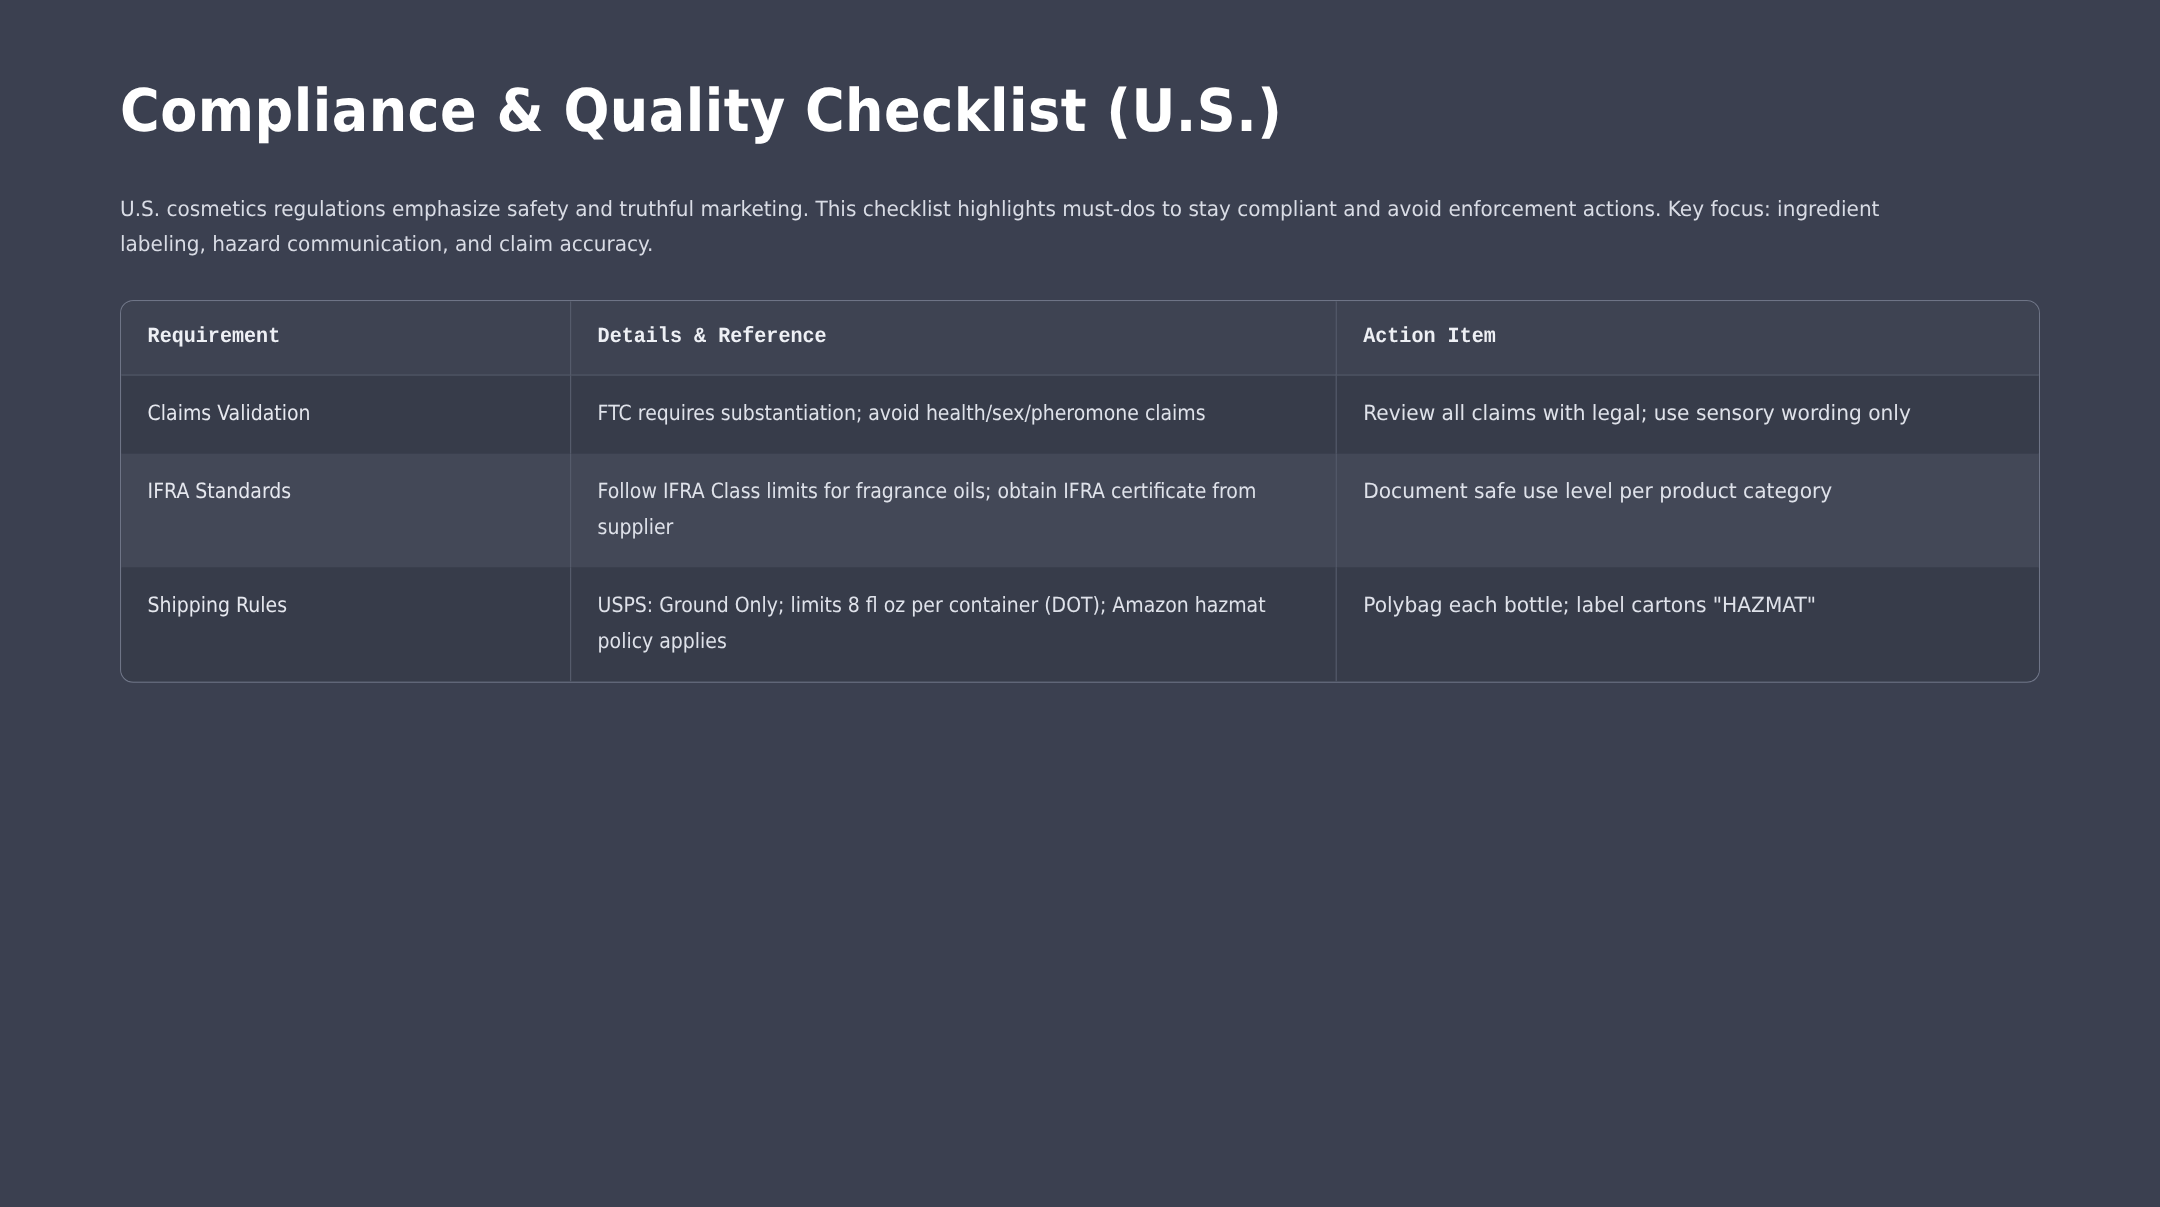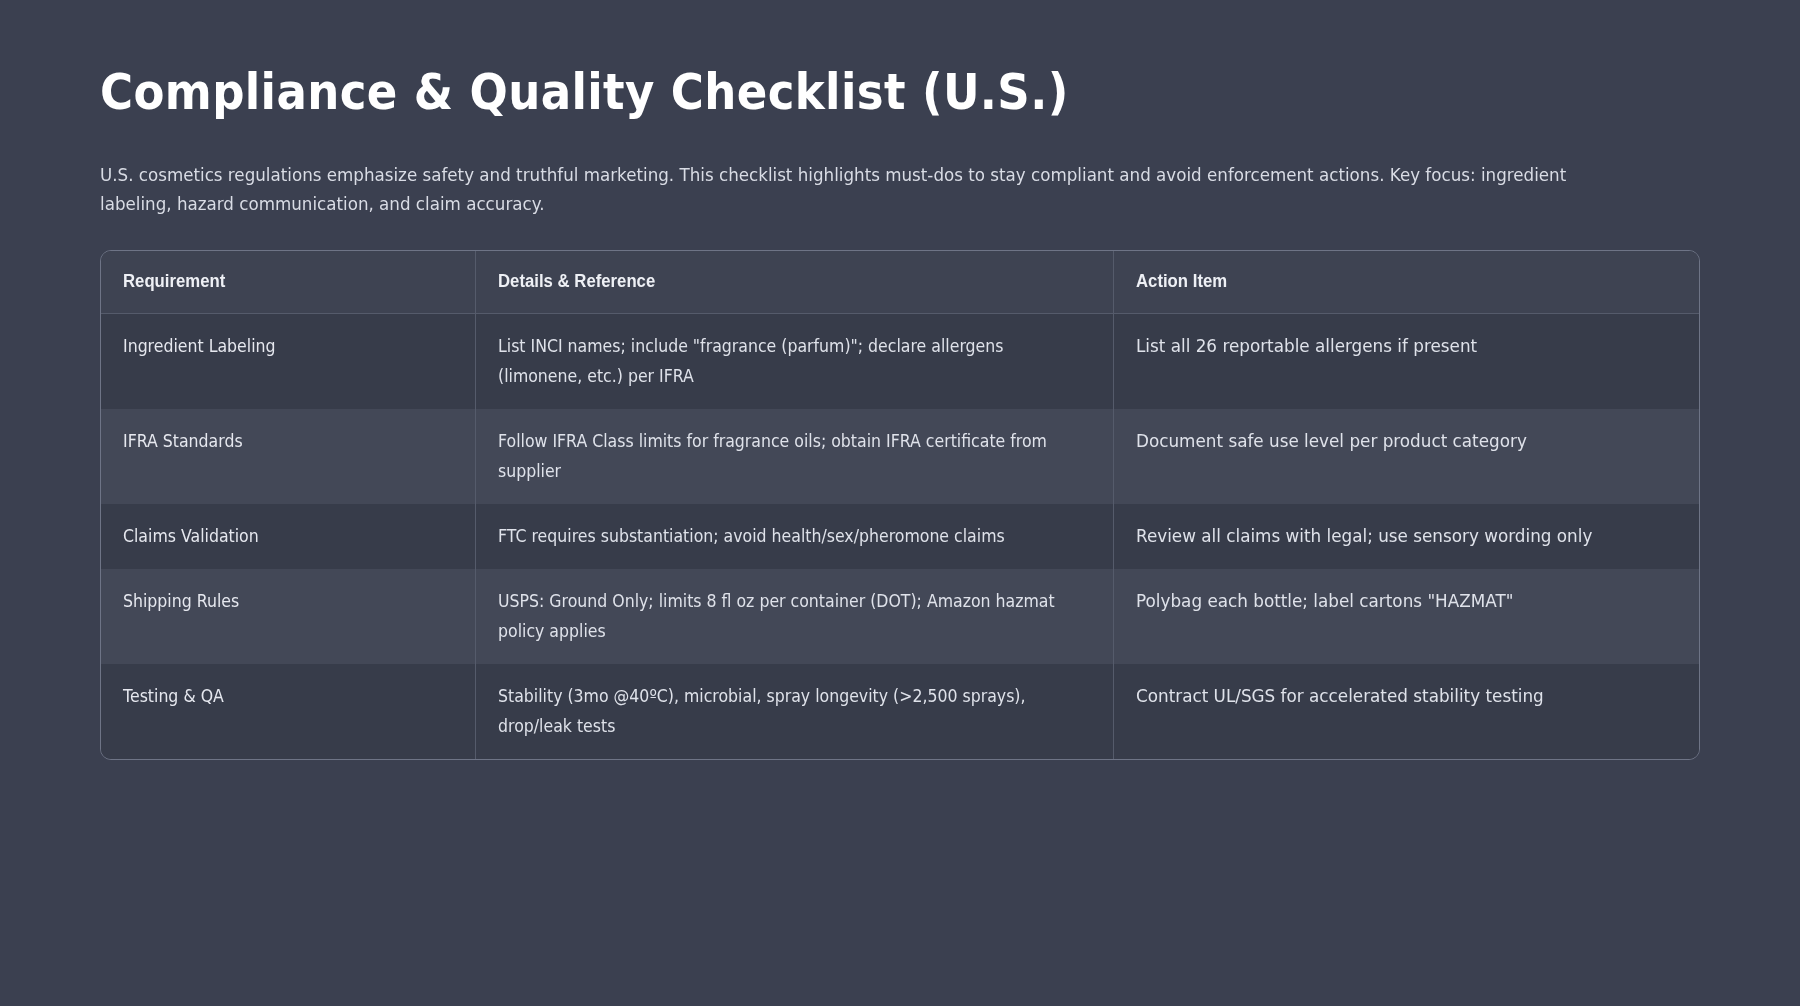--- a/index.html
+++ b/index.html
@@ -67,21 +67,21 @@
     width:100%;
     border-collapse:collapse;
     table-layout:fixed;
   }
   table.checklist col.c1{width:374px;}
   table.checklist col.c2{width:638px;}
   table.checklist col.c3{width:588px;}
   table.checklist thead th{
     background:var(--head-bg);
     text-align:left;
-    font-family:Liberation Sans, sans-serif;
+    font-family:Liberation Mono, monospace;
     font-weight:700;
     font-size:18px;
     color:#eef0f5;
     padding:20px 22px 21px 22px;
     border-right:1px solid var(--divider);
     border-bottom:1px solid var(--divider);
     transform-origin:left center;
   }
   table.checklist thead th:last-child{border-right:none;}
   table.checklist thead th .hl{
@@ -135,71 +135,49 @@
         <thead>
           <tr>
             <th><span class="hl">Requirement</span></th>
             <th><span class="hl">Details &amp; Reference</span></th>
             <th><span class="hl">Action Item</span></th>
           </tr>
         </thead>
         <tbody>
           <tr>
             <td class="col-req">
-                <span class="sq">Ingredient Labeling</span>
+                <span class="sq">Claims Validation</span>
               </td>
             <td>
-                <span class="sq">List INCI names; include "fragrance (parfum)"; declare allergens (limonene, etc.) per IFRA</span>
+                <span class="sq">FTC requires substantiation; avoid health/sex/pheromone claims</span>
               </td>
             <td>
-                <span class="sq-wide">List all 26 reportable allergens if present</span>
+                <span class="sq-wide">Review all claims with legal; use sensory wording only</span>
               </td>
           </tr>
           <tr>
             <td class="col-req">
                 <span class="sq">IFRA Standards</span>
               </td>
             <td>
                 <span class="sq">Follow IFRA Class limits for fragrance oils; obtain IFRA certificate from supplier</span>
               </td>
             <td>
                 <span class="sq-wide">Document safe use level per product category</span>
               </td>
           </tr>
           <tr>
             <td class="col-req">
-                <span class="sq">Claims Validation</span>
-              </td>
-            <td>
-                <span class="sq">FTC requires substantiation; avoid health/sex/pheromone claims</span>
-              </td>
-            <td>
-                <span class="sq-wide">Review all claims with legal; use sensory wording only</span>
-              </td>
-          </tr>
-          <tr>
-            <td class="col-req">
                 <span class="sq">Shipping Rules</span>
               </td>
             <td>
                 <span class="sq">USPS: Ground Only; limits 8 fl oz per container (DOT); Amazon hazmat policy applies</span>
               </td>
             <td>
                 <span class="sq-wide">Polybag each bottle; label cartons "HAZMAT"</span>
-              </td>
-          </tr>
-          <tr>
-            <td class="col-req">
-                <span class="sq">Testing &amp; QA</span>
-              </td>
-            <td>
-                <span class="sq">Stability (3mo @40ºC), microbial, spray longevity (&gt;2,500 sprays), drop/leak tests</span>
-              </td>
-            <td>
-                <span class="sq-wide">Contract UL/SGS for accelerated stability testing</span>
               </td>
           </tr>
         </tbody>
       </table>
     </div>
 
   </div>
 </div>
 
 </body></html>

